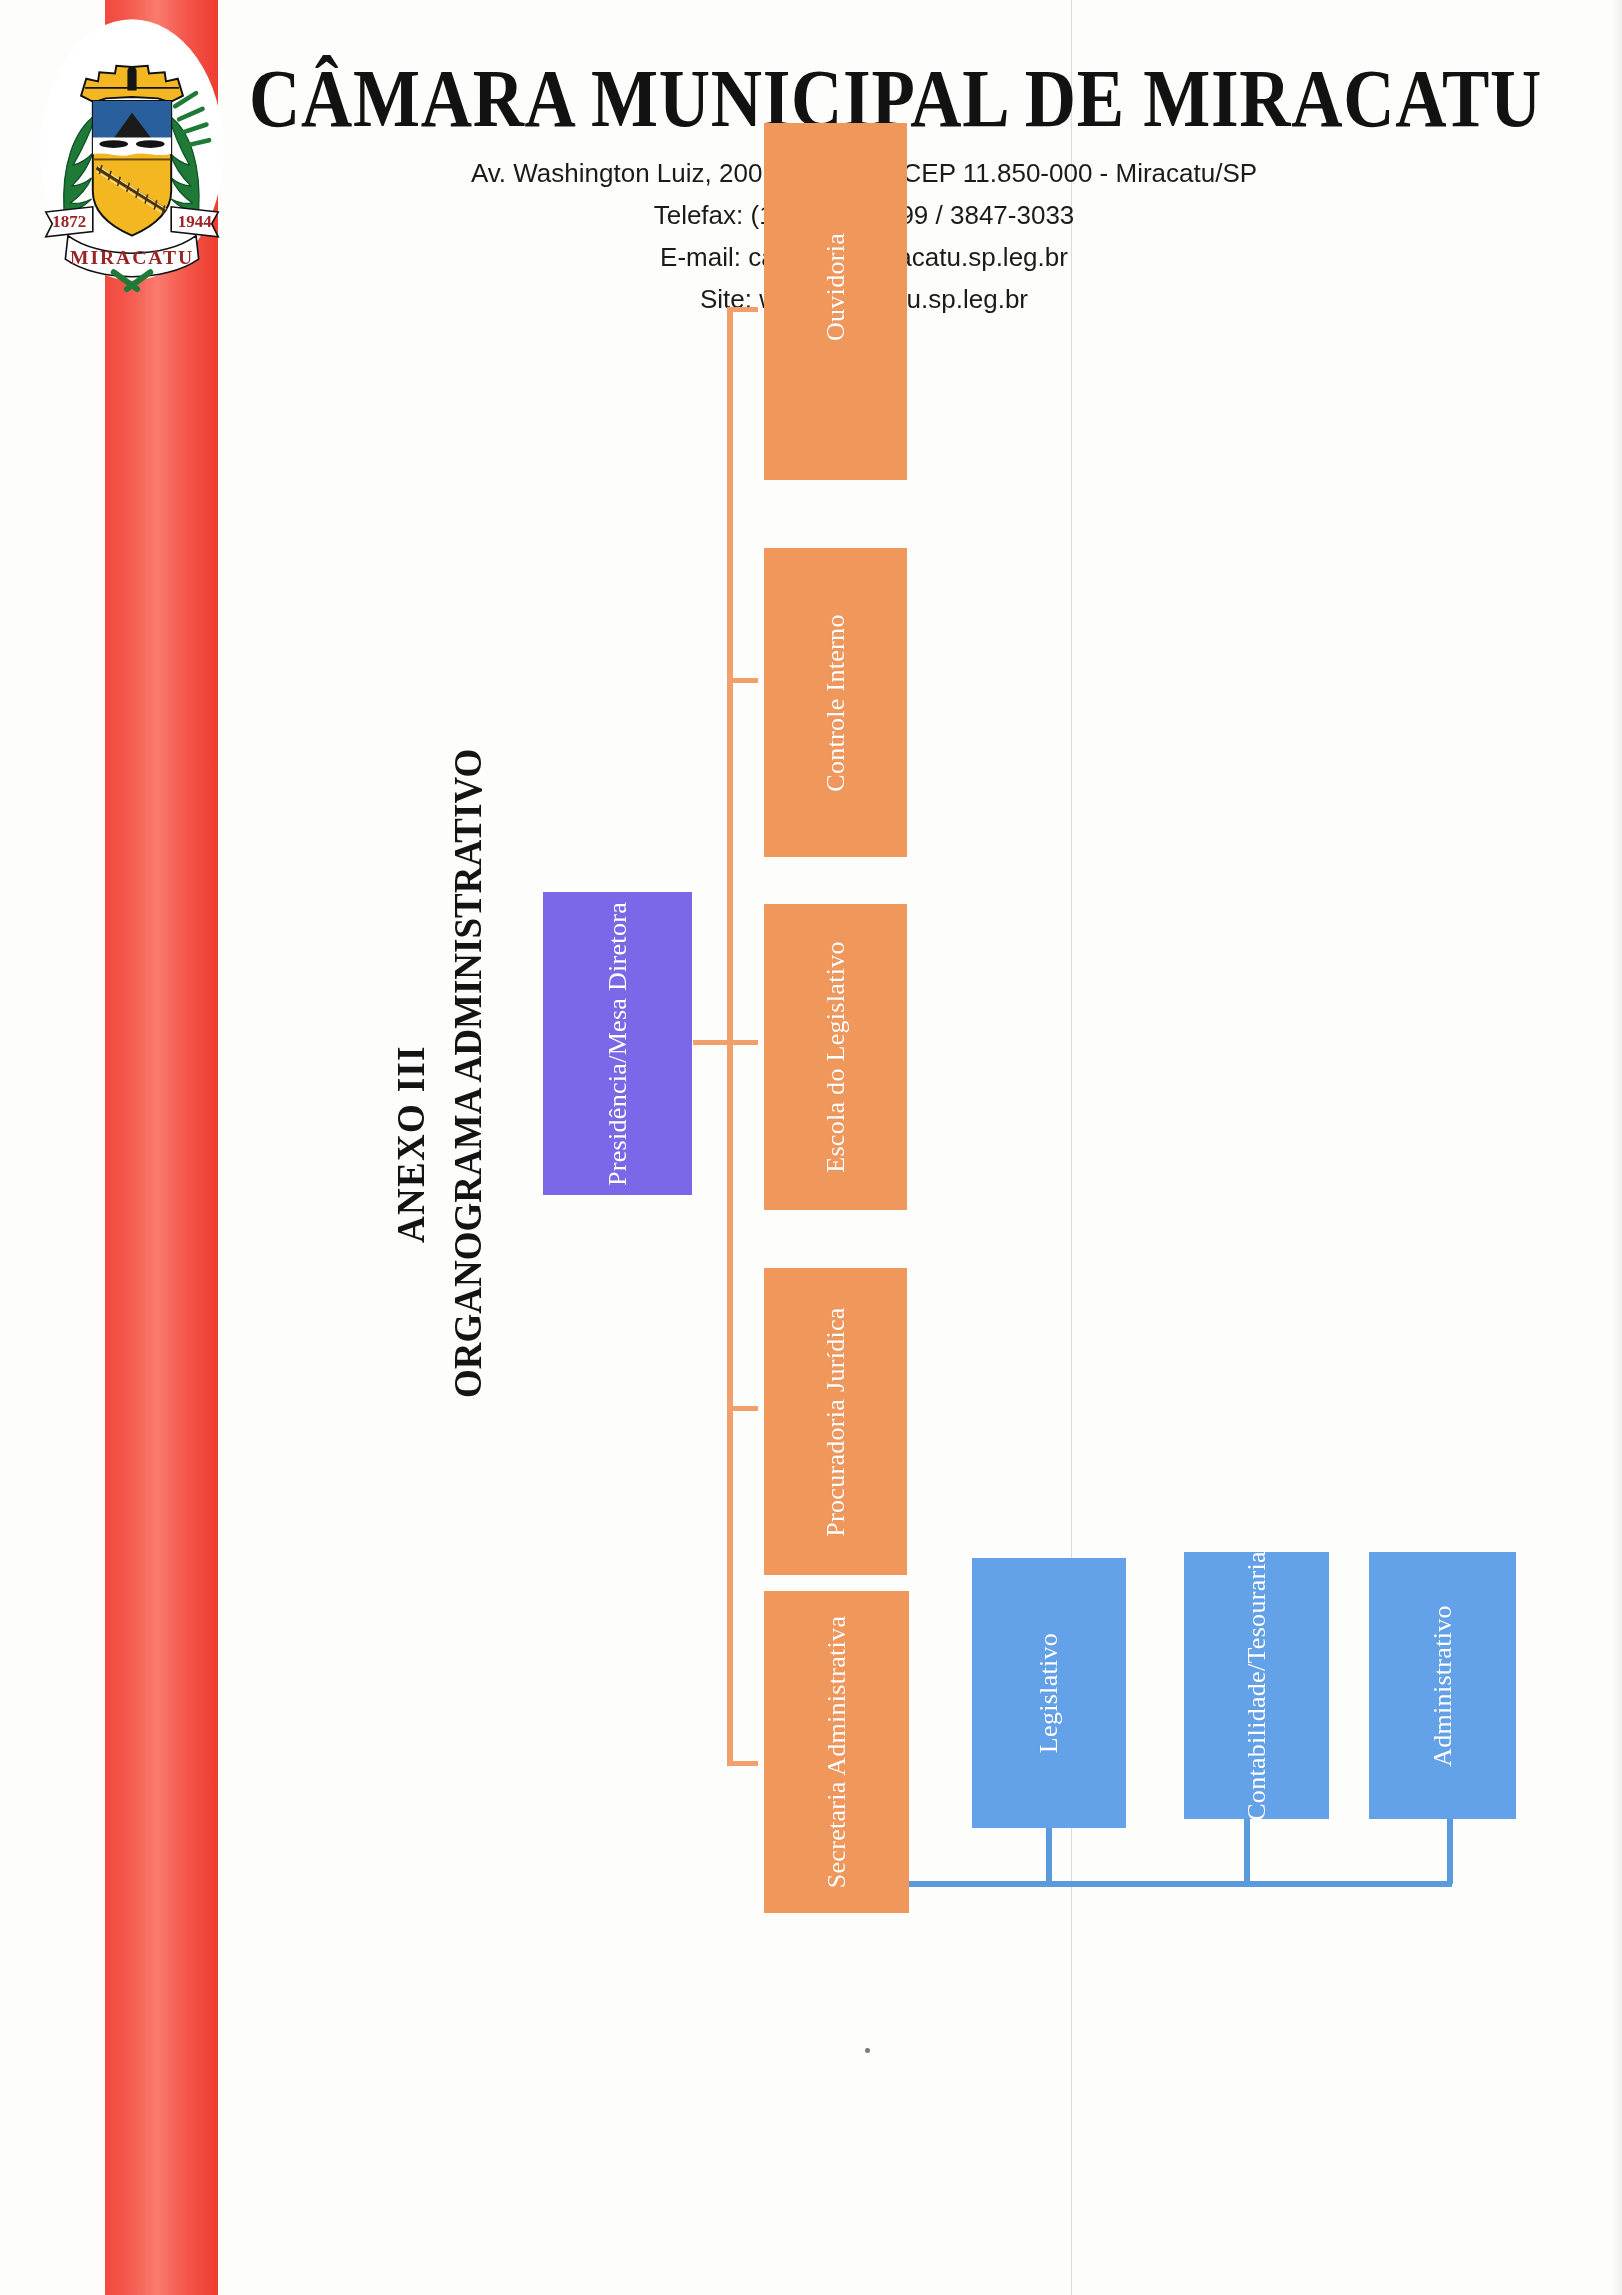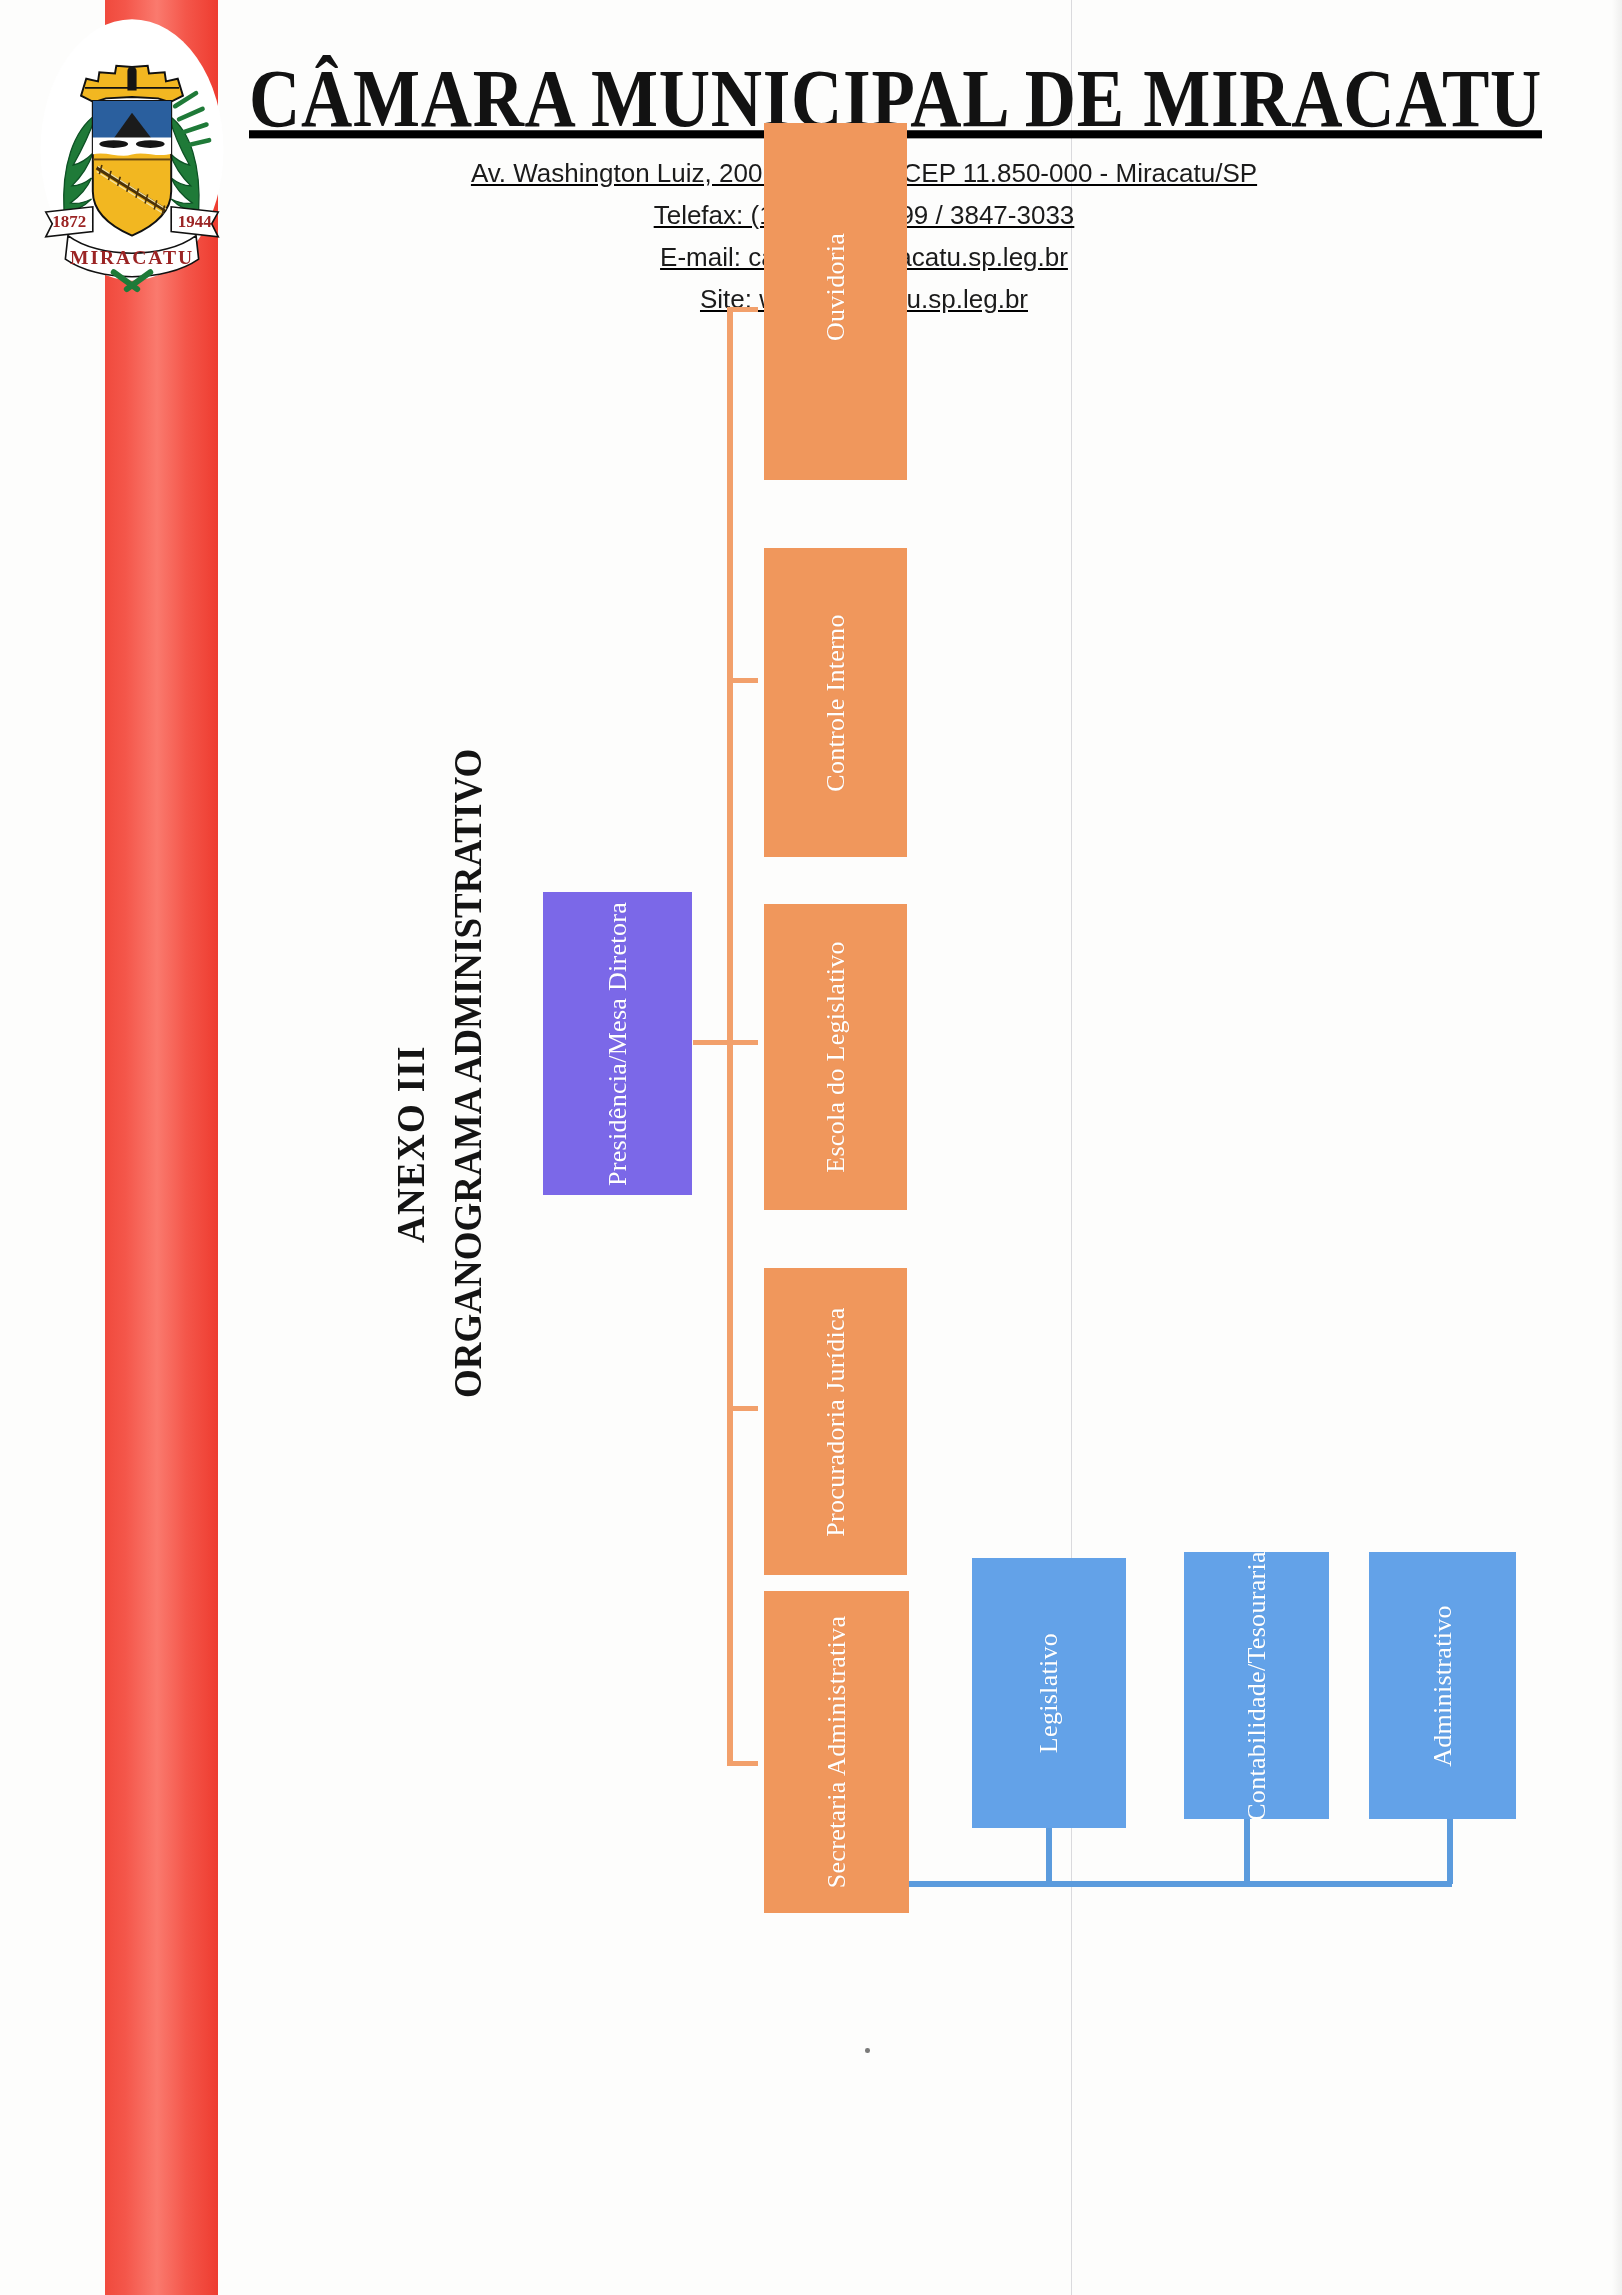--- a/index.html
+++ b/index.html
@@ -61,21 +61,20 @@
   }
   .crest svg { display: block; }
 
   
   .header {
     position: absolute;
     left: 249px;
     top: 56px;
     width: 1230px;
     text-align: center;
-    text-decoration: underline;
   }
   .org-title {
     font-family: "Liberation Serif", serif;
     font-weight: bold;
     font-size: 71px;
     letter-spacing: 0.7px;
     color: #121212;
     line-height: 1.04;
     white-space: nowrap;
     transform: scaleY(1.16);

